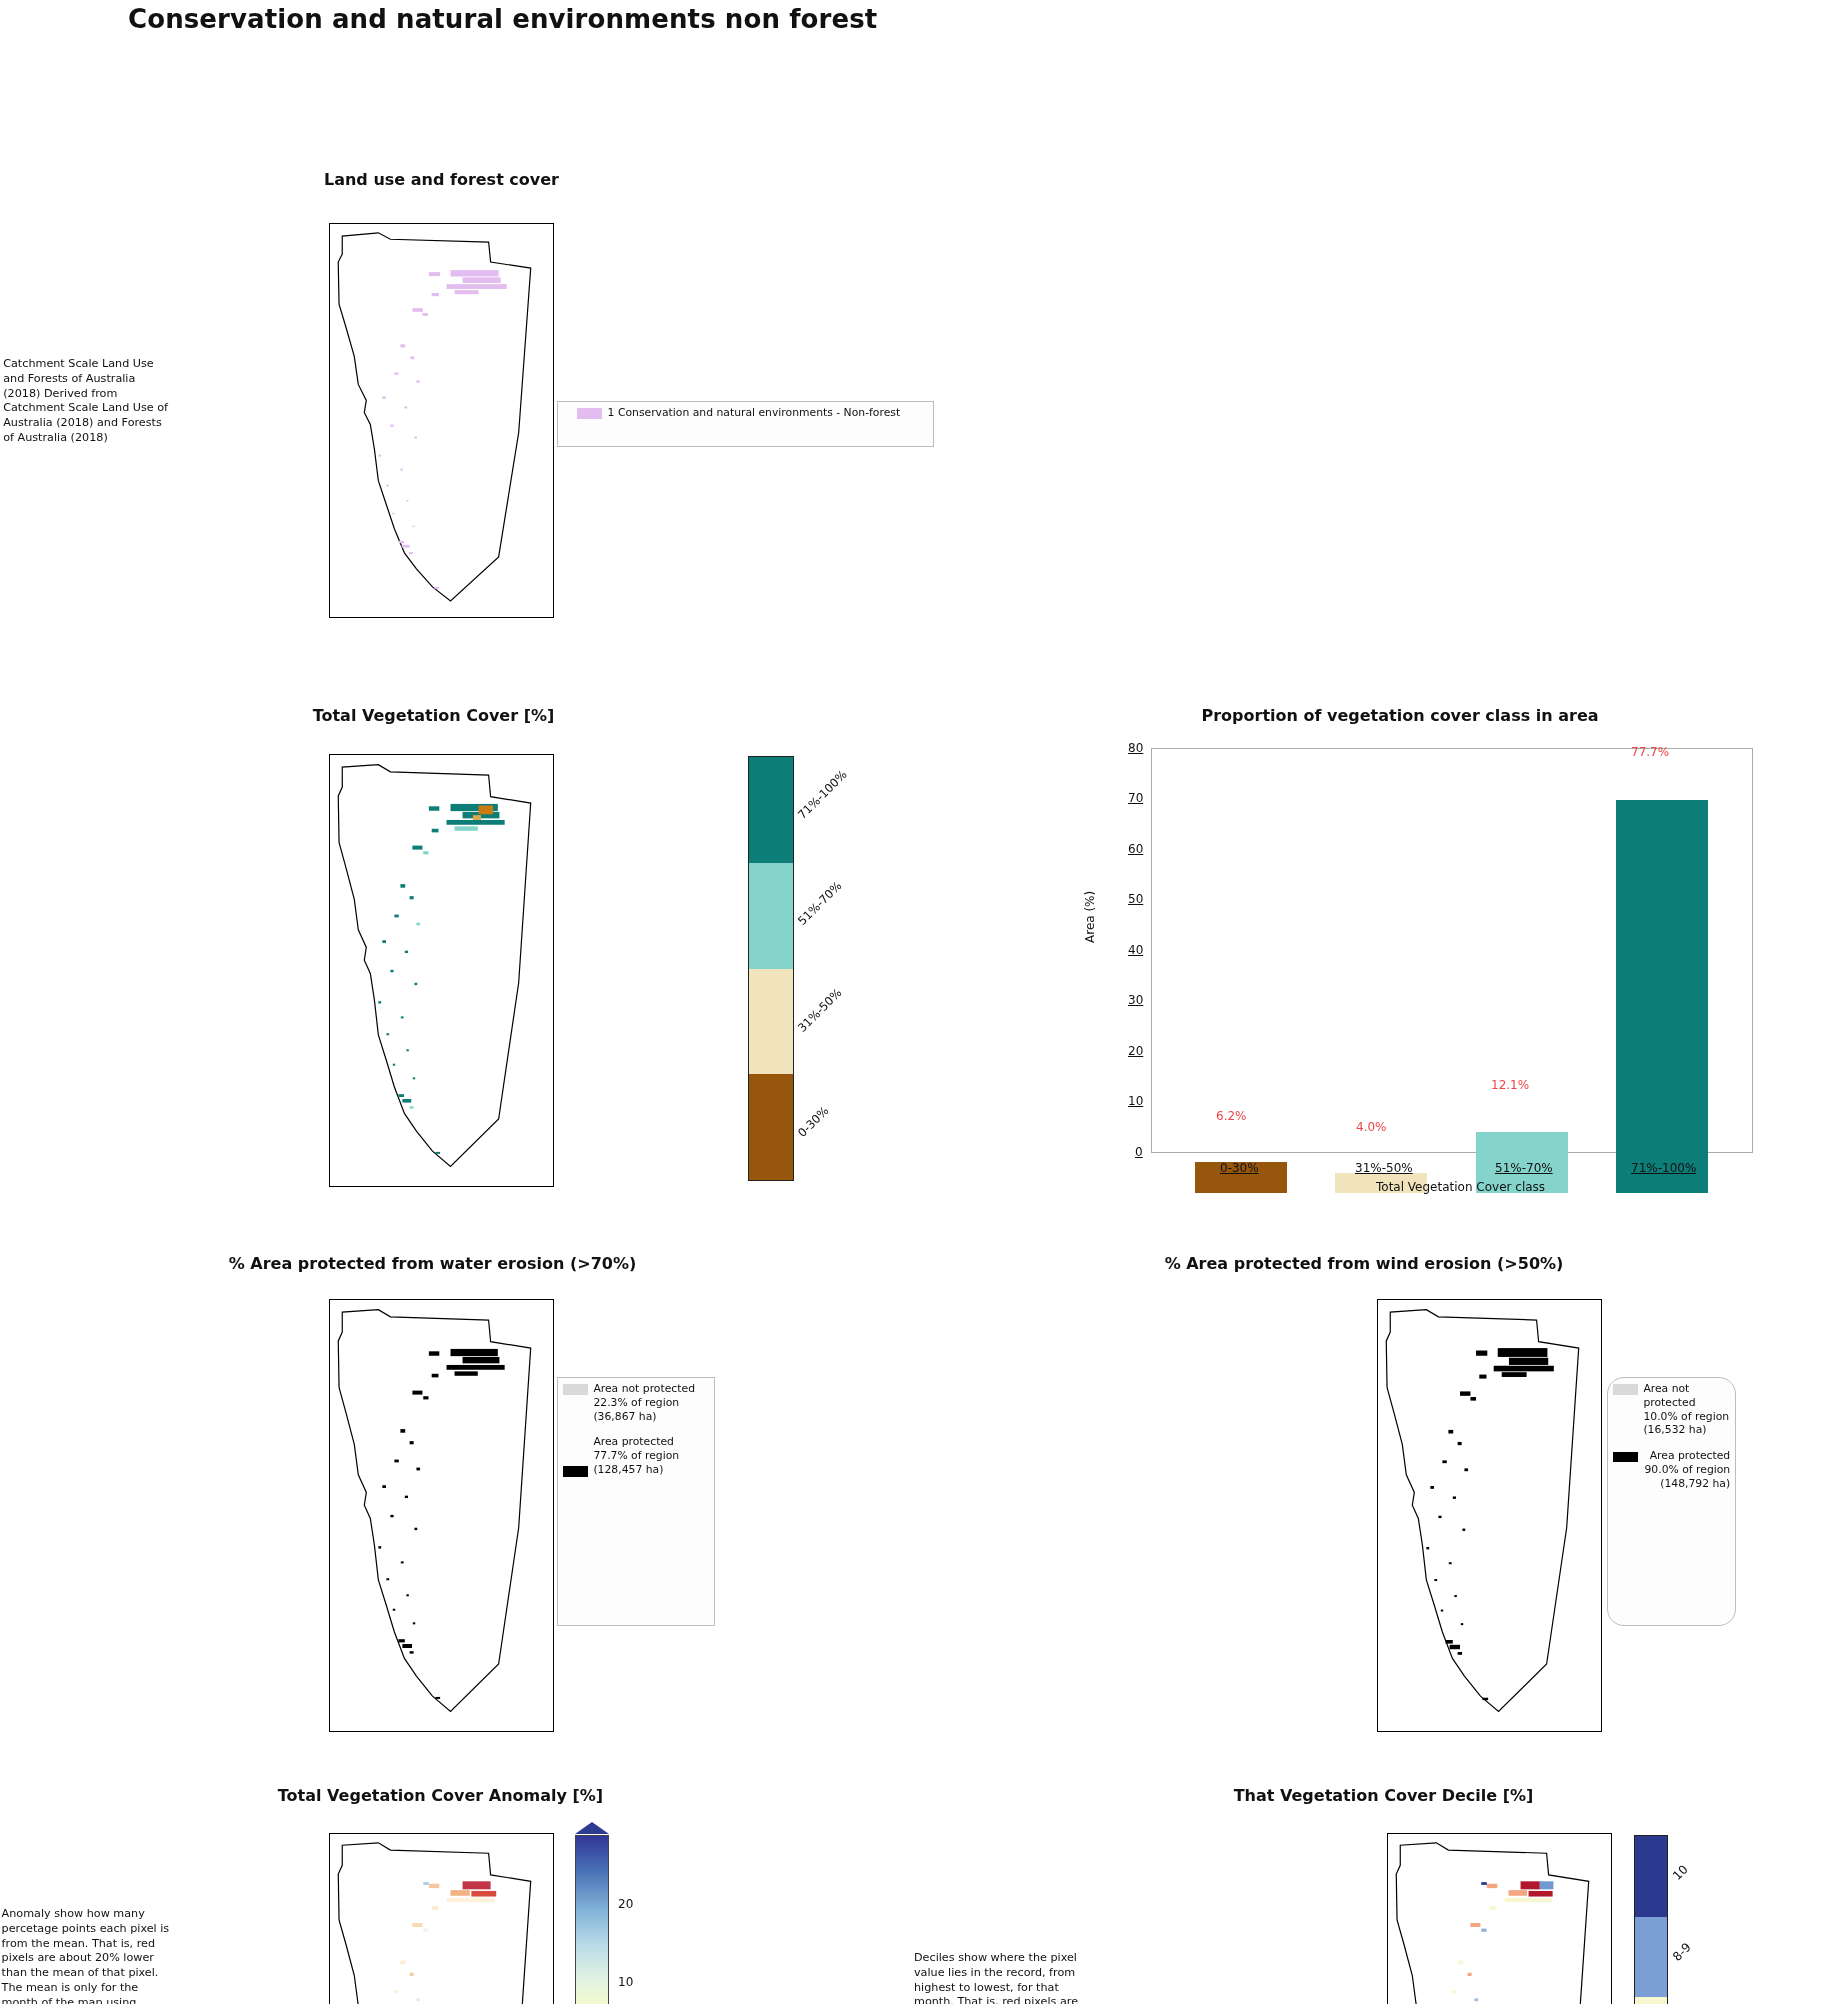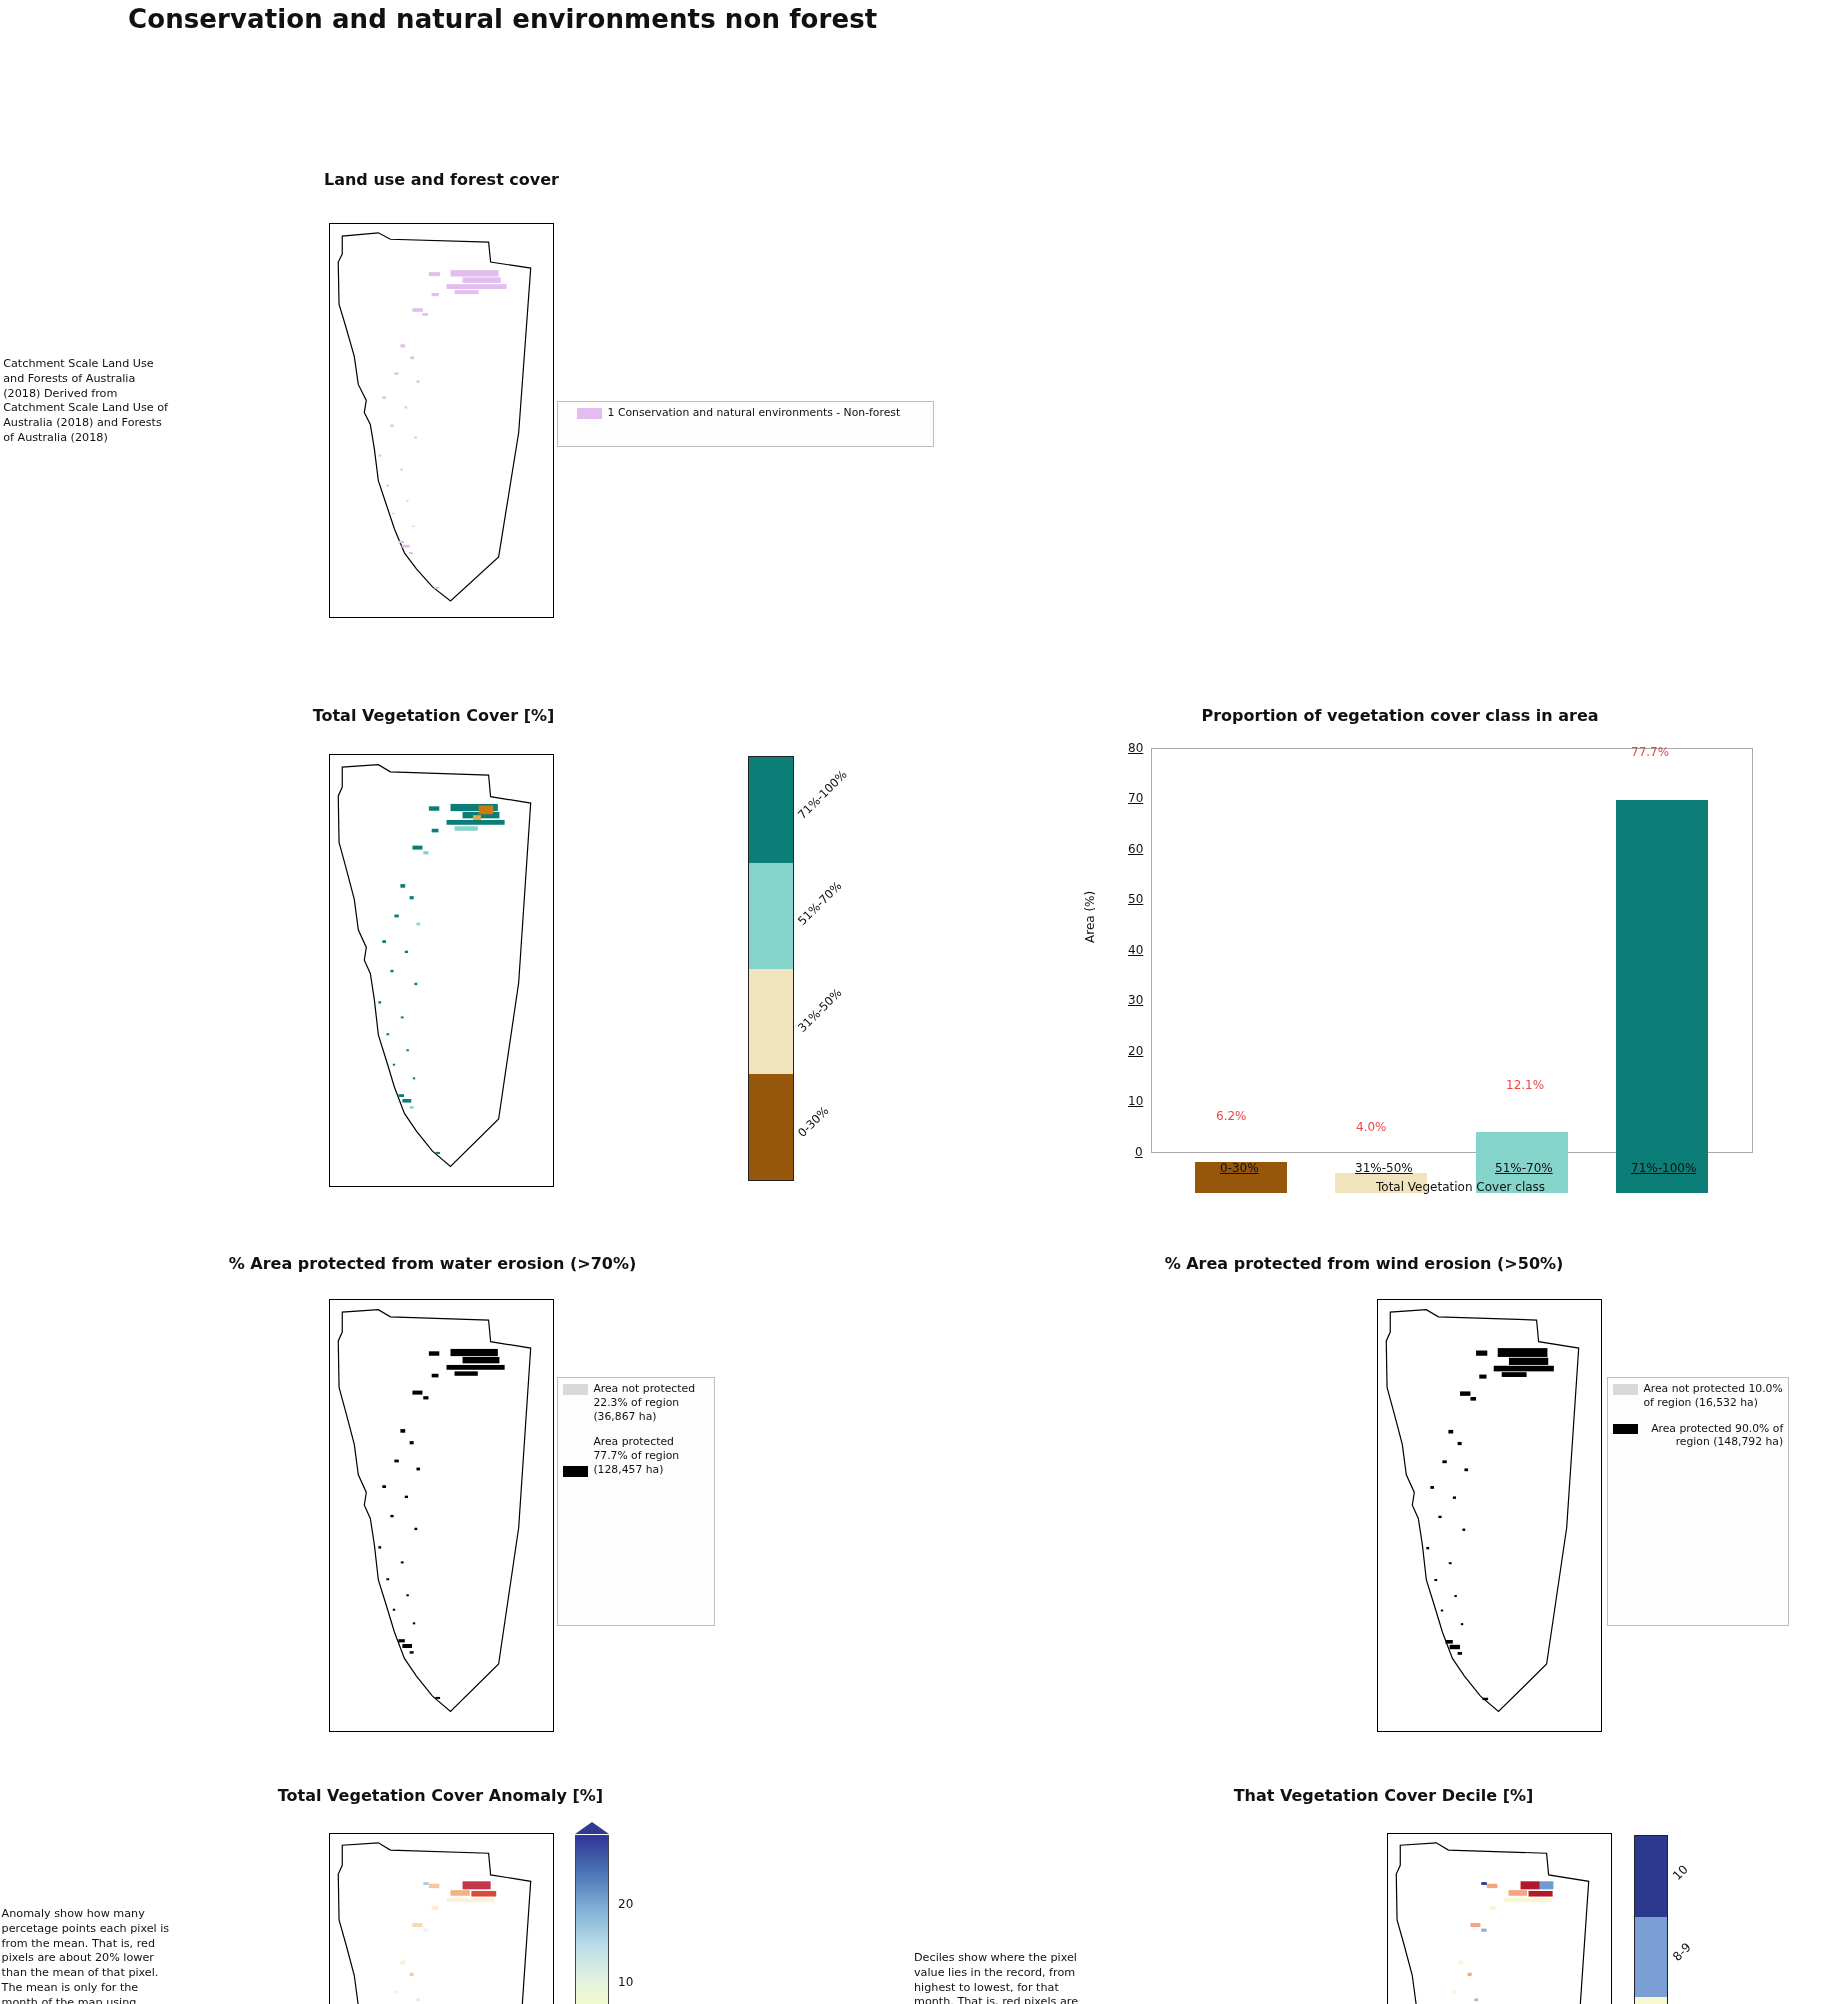--- a/index.html
+++ b/index.html
@@ -202,21 +202,21 @@
 
   <div class="axis-title" style="left:-61px; top:188px; transform:rotate(-90deg); transform-origin:left center;">Area (%)</div>
 
   <div class="bar" style="left:44px;  width:92px; height:31px;  background:#96570d;"></div>
   <div class="bar" style="left:184px;  width:92px; height:20px;  background:#f1e3bb;"></div>
   <div class="bar" style="left:325px;  width:92px; height:61px; background:#85d4cb;"></div>
   <div class="bar" style="left:465px; width:92px; height:393px; background:#0d7d78;"></div>
 
   <div class="bar-value" style="left:65px;  top:361px;">6.2%</div>
   <div class="bar-value" style="left:205px;  top:372px;">4.0%</div>
-  <div class="bar-value" style="left:340px;  top:330px;margin-left:15px;">12.1%</div>
+  <div class="bar-value" style="left:340px;  top:330px;">12.1%</div>
   <div class="bar-value" style="left:480px; top:-3.2px;">77.7%</div>
 
   <div class="tick-label" style="left:69px;  top:413px;">0-30%</div>
   <div class="tick-label" style="left:204px;  top:413px;">31%-50%</div>
   <div class="tick-label" style="left:344px;  top:413px;">51%-70%</div>
   <div class="tick-label" style="left:480px; top:413px;">71%-100%</div>
 
   <div class="axis-title" style="left:225px; top:432px;">Total Vegetation Cover class</div>
 </div>
 
@@ -300,21 +300,21 @@
       <rect x="156" y="772" width="6" height="5"></rect>
       <rect x="206" y="806" width="6" height="5"></rect>
       <rect x="168" y="848" width="18" height="9"></rect>
       <rect x="178" y="860" width="26" height="11"></rect>
       <rect x="198" y="878" width="11" height="7"></rect>
       <rect x="260" y="992" width="14" height="6"></rect>
     </g>
   </svg>
 </div>
 
-<div class="abs legend-box" style="left:1607px; top:1377px; width:182px; height:249px;">
+<div class="abs legend-box" style="left:1607px; top:1377px; width:129px; height:249px;border-radius:17px;">
   <div class="legend-row">
     <div class="legend-swatch" style="background:#d9d9d9;"></div>
     <div class="legend-label">Area not protected 10.0% of region (16,532 ha)</div>
   </div>
   <div class="legend-row" style="margin-top:12px;text-align:right;">
     <div class="legend-swatch" style="background:#000000;"></div>
     <div class="legend-label">Area protected 90.0% of region (148,792 ha)</div>
   </div>
 </div>
 

